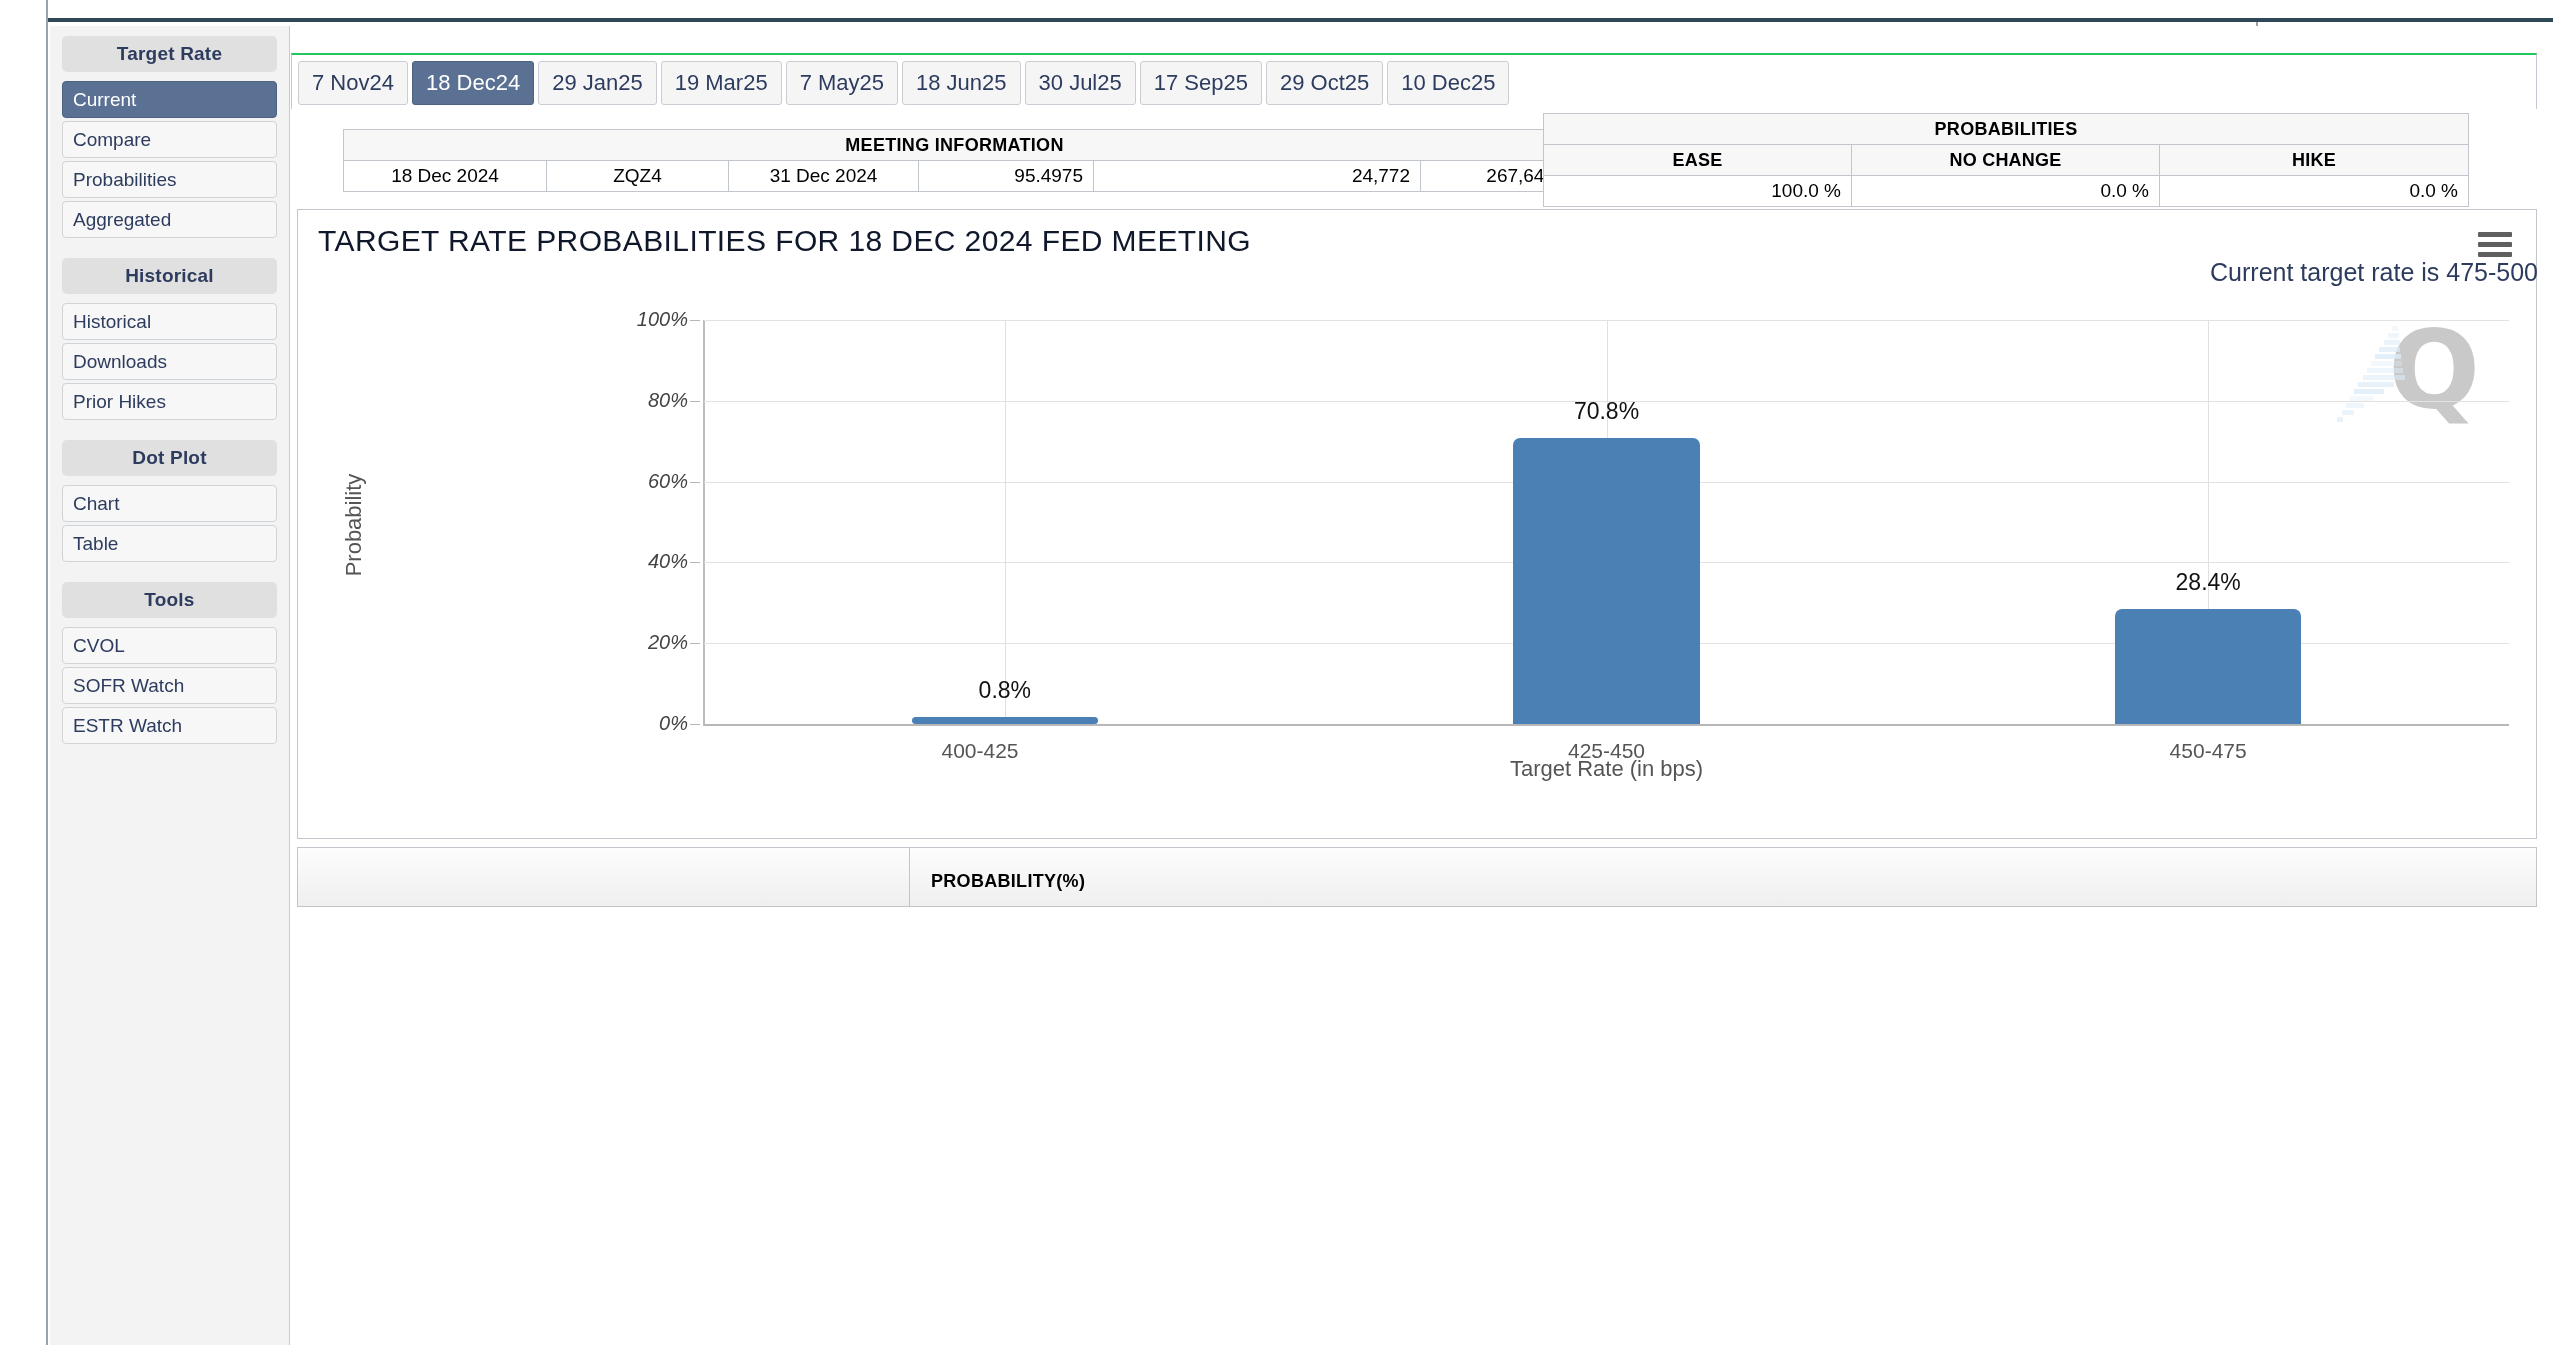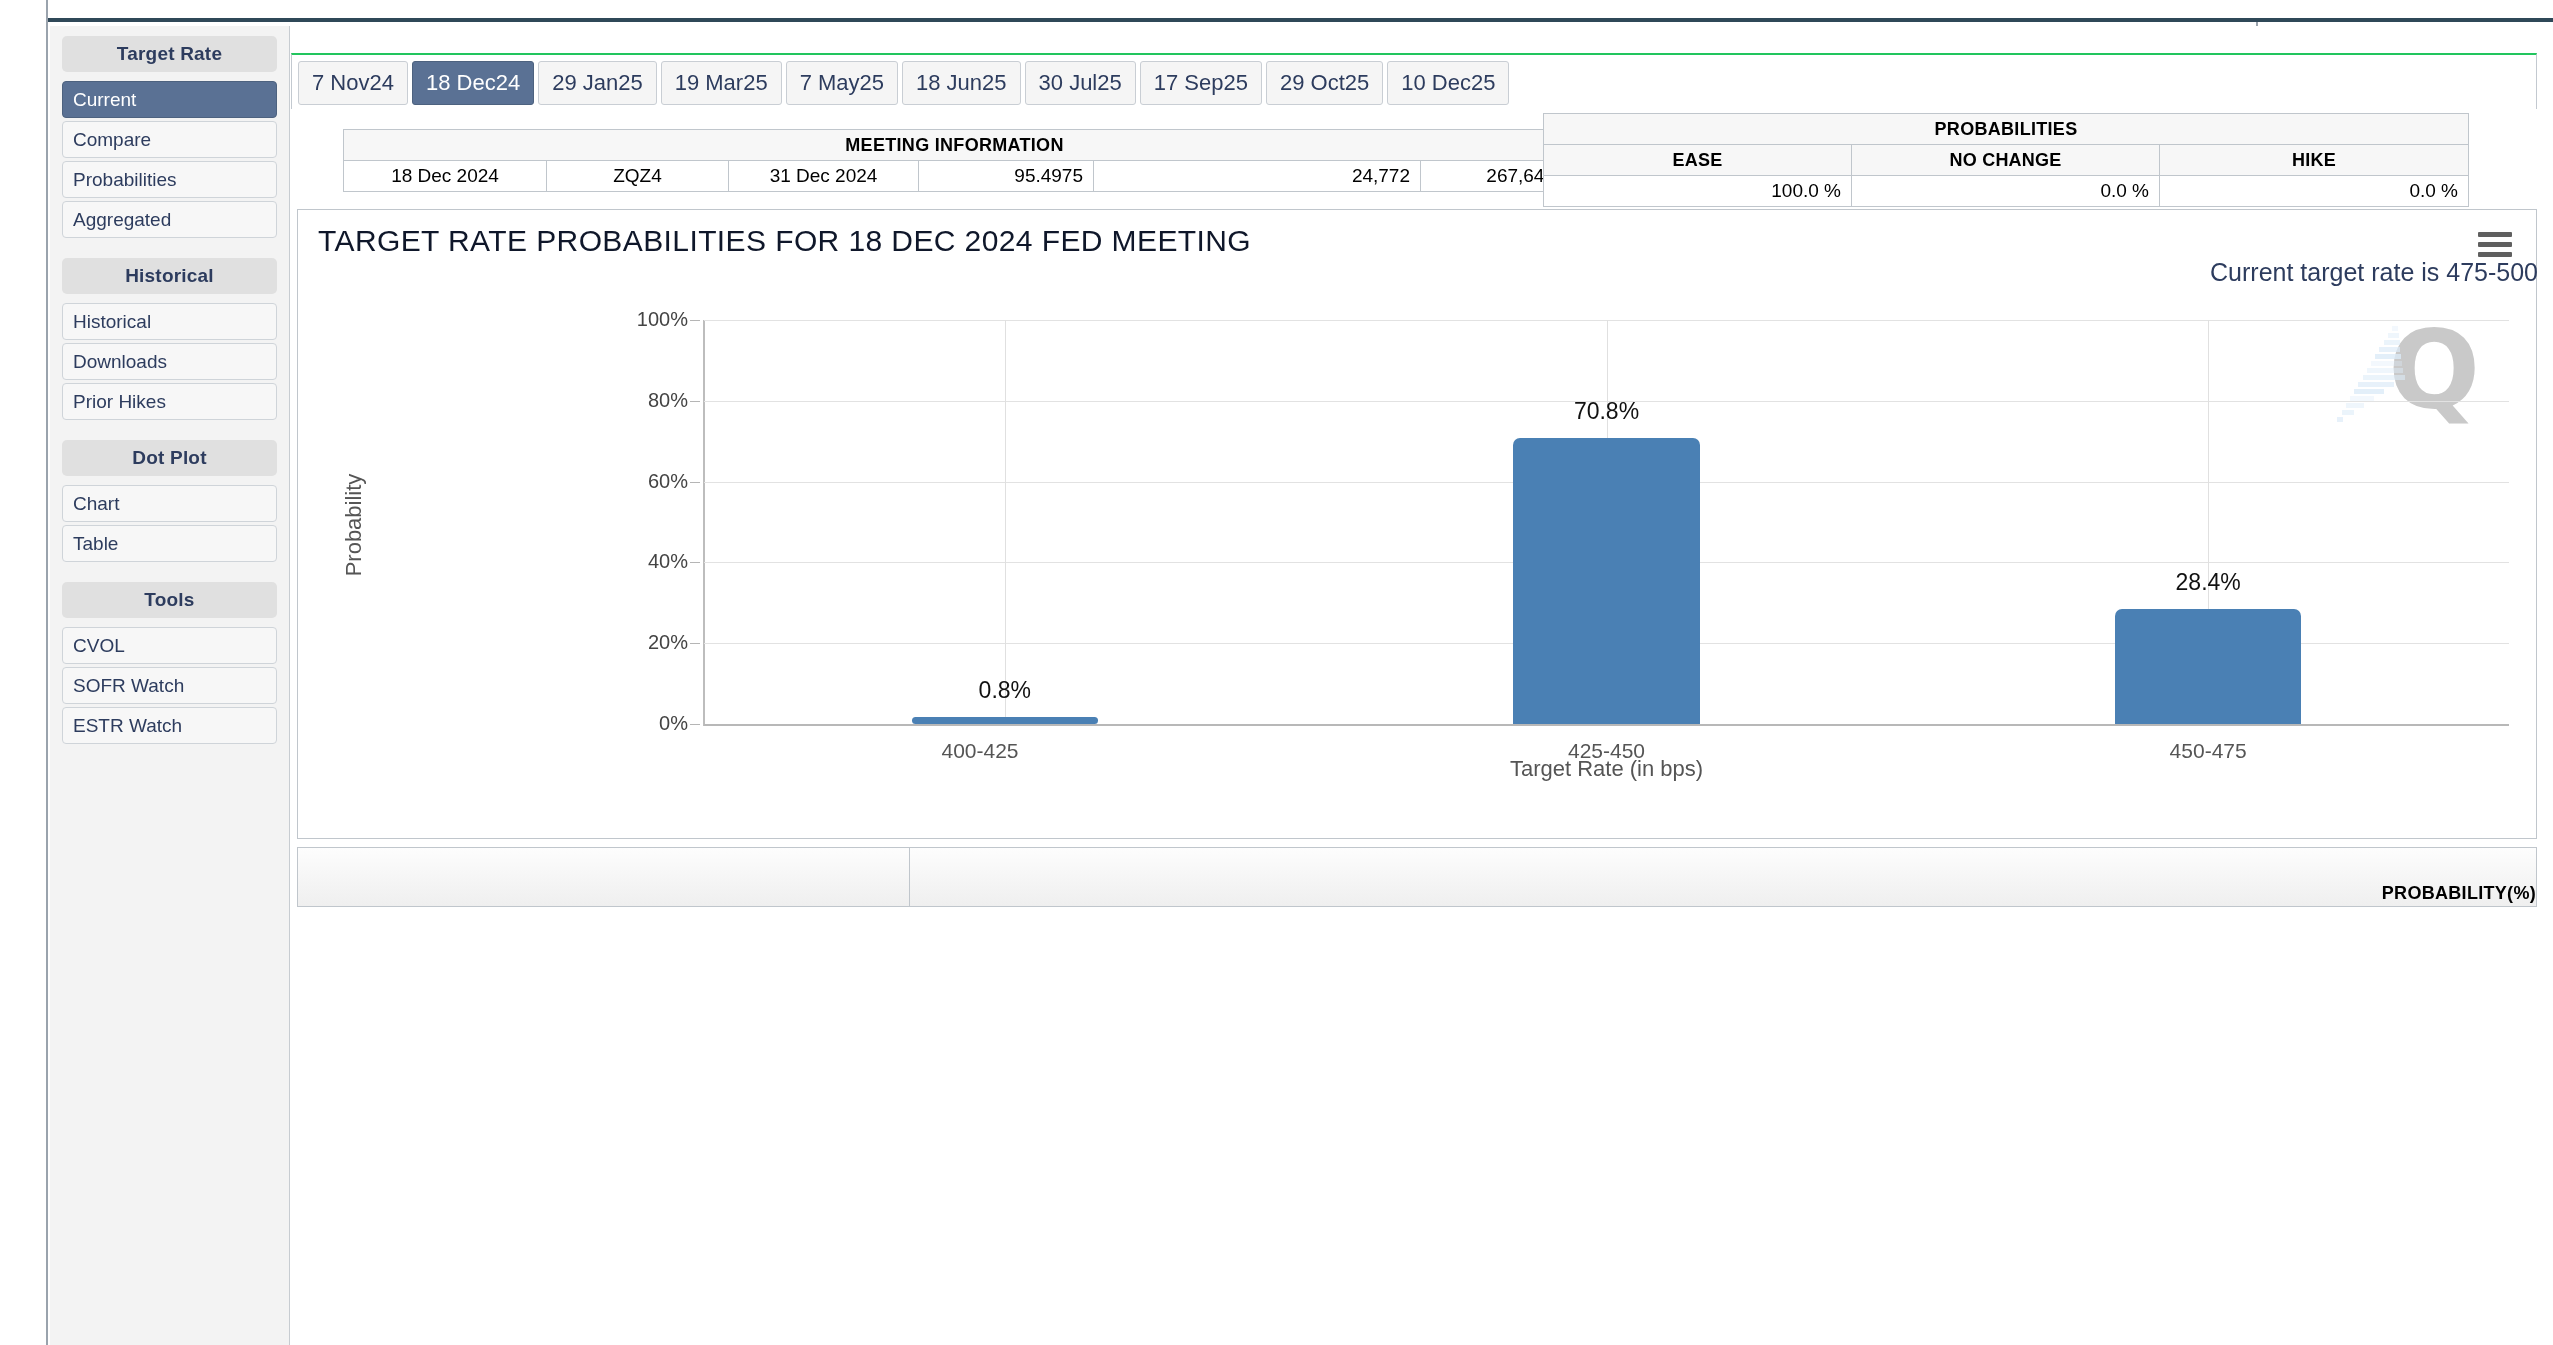--- a/index.html
+++ b/index.html
@@ -182,20 +182,21 @@
     transform: rotate(-90deg);
     transform-origin: center center;
     text-align: center;
     font-size: 22px; color: #555;
   }
   .ytick {
     position: absolute; left: 300px; width: 90px;
     text-align: right;
     font-size: 20px; color: #444;
     transform: translateY(-12px);
+    font-style: italic;
   }
   .ytick .dash {
     position: absolute; right: -12px; top: 12px;
     width: 10px; height: 1px; background: #b5b5b5;
   }
   .gridline {
     position: absolute; left: 406px; width: 1805px;
     height: 1px; background: #e2e2e2;
   }
   .axisline {
@@ -254,22 +255,22 @@
     position: absolute; left: 6px; top: 821px;
     width: 2240px; height: 60px;
     border: 1px solid #c0c6cc;
     background: linear-gradient(#fdfdfd,#efefef);
   }
   #bottomtable .cellA {
     position:absolute; left:0; top:0; width:612px; height:58px;
     border-right:1px solid #c0c6cc;
   }
   #bottomtable .cellB {
-    position:absolute; left:613px; top:16px; right:0; height:58px;
-    text-align:right; line-height:58px;
+    position:absolute; left:613px; top:4px; right:0; height:58px;
+    text-align:left; line-height:58px;
     font-size:18px; font-weight:bold; color:#000;
     letter-spacing:.3px;
     margin-left:20px;
   }
 </style>
 </head>
 <body>
 
 <div id="page">
 

